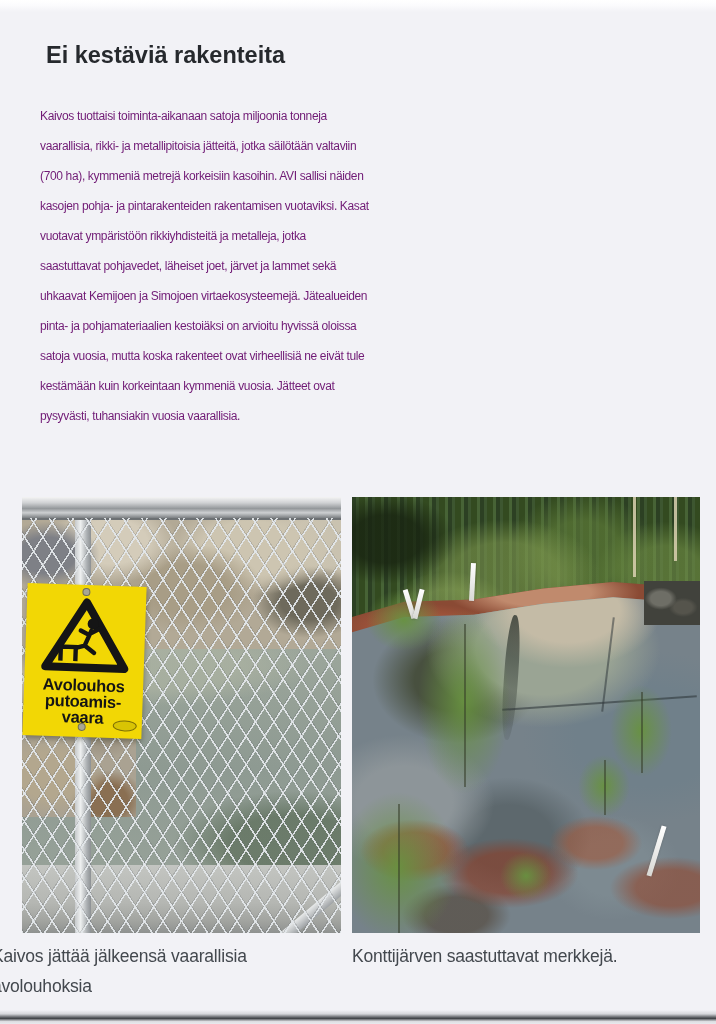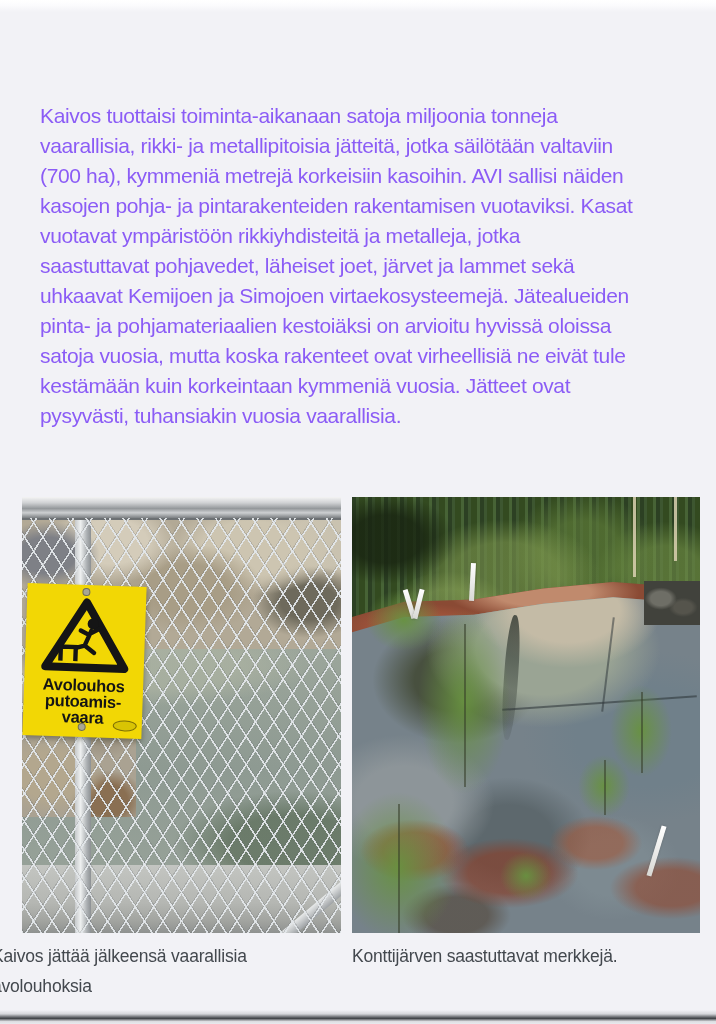--- a/index.html
+++ b/index.html
@@ -5,21 +5,21 @@
   html,body{margin:0;padding:0;}
   body{width:716px;height:1024px;overflow:hidden;font-family:"Liberation Sans","DejaVu Sans",sans-serif;}
   .page{position:relative;width:716px;height:1024px;background:#f2f2f6;overflow:hidden;}
   .scan-top{position:absolute;left:0;top:0;right:0;height:12px;
     background:linear-gradient(180deg,#ffffff 0%,#fbfbfd 45%,#f2f2f6 100%);}
   .scan-bottom{position:absolute;left:0;right:0;bottom:0;height:14px;
     background:linear-gradient(180deg,#f2f2f6 0%,#d6d7db 28%,#6b6e72 50%,#3e4145 60%,#8d8f93 70%,#dcdde1 82%,#e9eaee 100%);}
   .page-title{position:absolute;left:46px;top:42px;margin:0;
     font-size:23.5px;font-weight:bold;color:#26292d;letter-spacing:0;}
   .body-text{position:absolute;left:40px;top:101px;width:672px;margin:0;
-    font-size:21px;line-height:30px;color:#8b5cf6;letter-spacing:-0.35px;white-space:pre-line;}
+    font-size:12px;line-height:30px;color:#701a75;letter-spacing:-0.35px;white-space:pre-line;}
 
   .photo{position:absolute;top:497px;height:436px;overflow:hidden;background:#aaa;}
   .photo-left{left:22px;width:319px;}
   .photo-right{left:352px;width:348px;}
   .abs{position:absolute;}
 
   
   .lp-rubble-top{left:0;right:0;top:18px;height:134px;background:
     radial-gradient(70px 45px at 8% 30%,#7e8086 0 40%,transparent 75%),
     radial-gradient(90px 55px at 28% 20%,#d4ccba 0 40%,transparent 75%),
@@ -120,20 +120,21 @@
   .caption{position:absolute;top:941px;font-size:17.5px;line-height:30px;color:#43484e;letter-spacing:-0.2px;}
   .caption-left{left:-8px;width:302px;}
   .caption-right{left:352px;width:348px;}
 </style>
 </head>
 <body>
 
 <div class="page">
   <div class="scan-top"></div>
 
+  <h1 class="page-title">Ei kestäviä rakenteita</h1>
 
   <p class="body-text">Kaivos tuottaisi toiminta-aikanaan satoja miljoonia tonneja
 vaarallisia, rikki- ja metallipitoisia jätteitä, jotka säilötään valtaviin
 (700 ha), kymmeniä metrejä korkeisiin kasoihin. AVI sallisi näiden
 kasojen pohja- ja pintarakenteiden rakentamisen vuotaviksi. Kasat
 vuotavat ympäristöön rikkiyhdisteitä ja metalleja, jotka
 saastuttavat pohjavedet, läheiset joet, järvet ja lammet sekä
 uhkaavat Kemijoen ja Simojoen virtaekosysteemejä. Jätealueiden
 pinta- ja pohjamateriaalien kestoiäksi on arvioitu hyvissä oloissa
 satoja vuosia, mutta koska rakenteet ovat virheellisiä ne eivät tule

